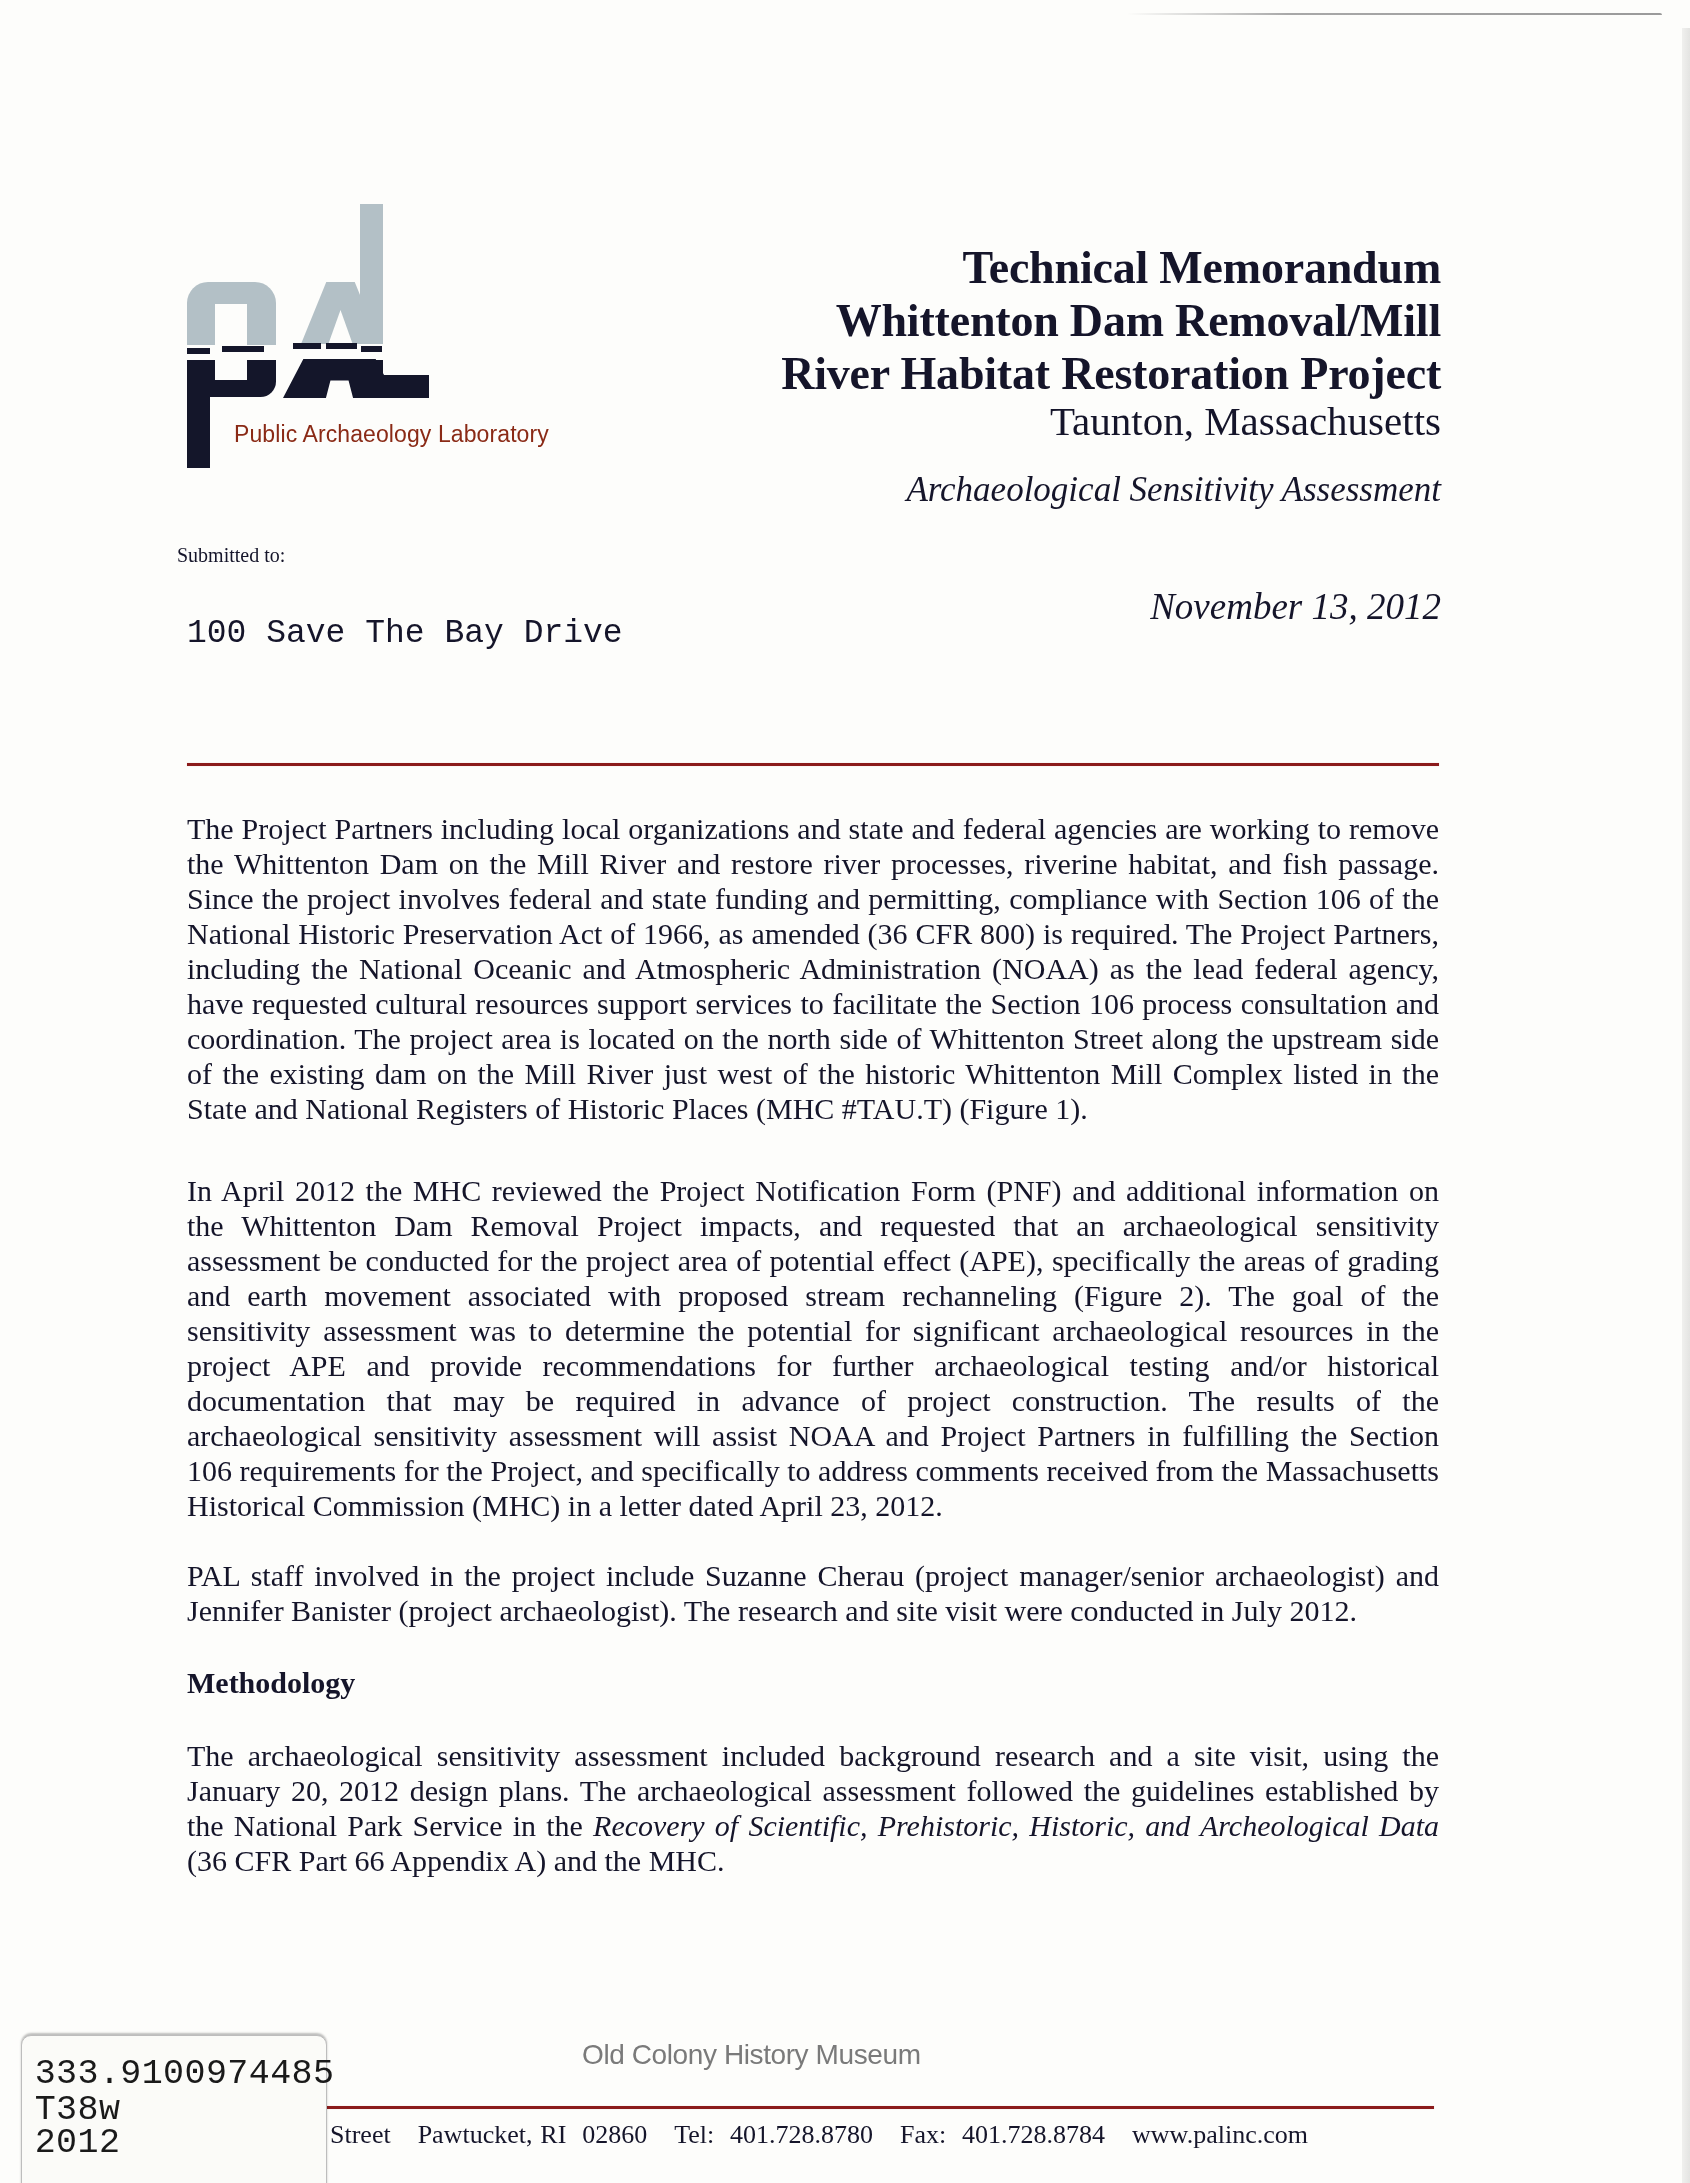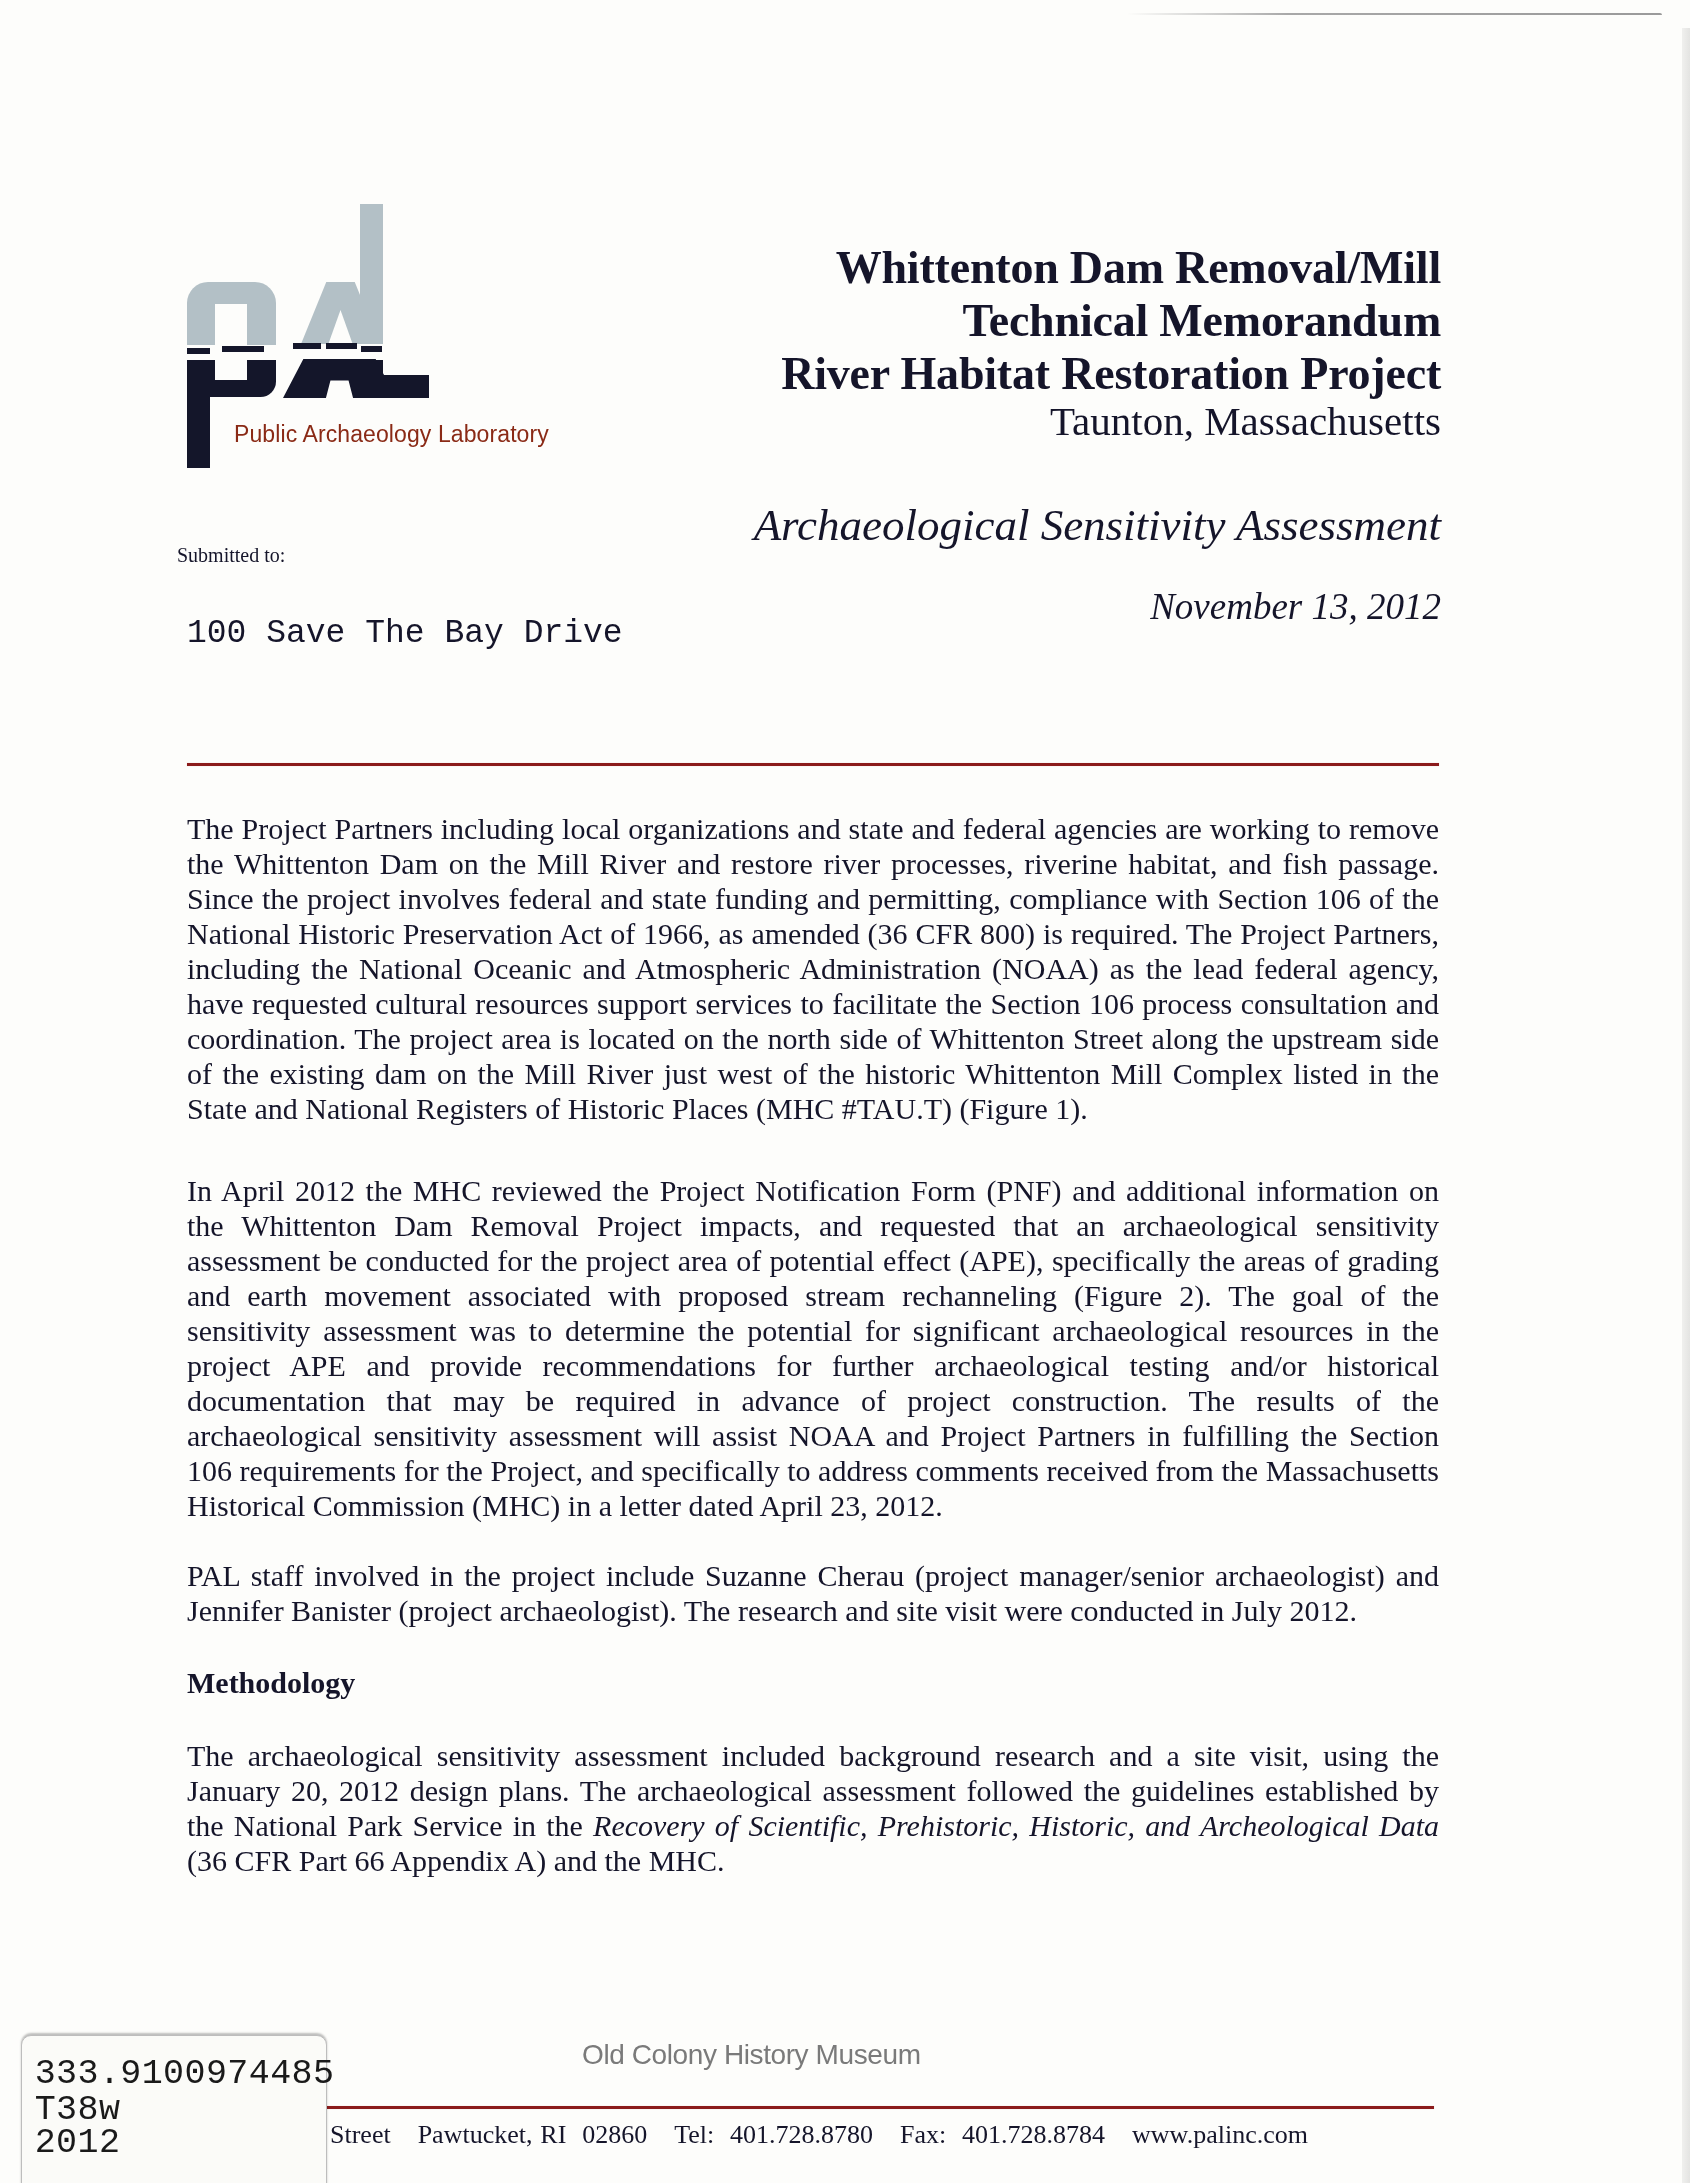--- a/index.html
+++ b/index.html
@@ -30,21 +30,21 @@
   }
 
   
   .title-block { position: absolute; right: 249px; top: 241px; text-align: right; }
   .title-line {
     font-weight: bold; font-size: 46px; line-height: 53px; margin: 0;
     letter-spacing: -0.2px; white-space: nowrap;
   }
   .subtitle-loc { font-size: 41px; line-height: 42px; margin: 0; white-space: nowrap; }
   .report-type {
-    position: absolute; right: 249px; top: 499px; font-style: italic; font-size: 45px; white-space: nowrap;
+    position: absolute; right: 249px; top: 470px; font-style: italic; font-size: 35px; white-space: nowrap;
   }
   .report-date {
     position: absolute; right: 249px; top: 585px; font-style: italic; font-size: 37px; white-space: nowrap;
   }
 
   
   .submitted-label { position: absolute; left: 177px; top: 544px; font-size: 20px; }
   .recipient { position: absolute; left: 187px; top: 614px; }
   .recipient .org { font-weight: bold; font-size: 32px; line-height: 39px; }
   .recipient .addr { font-size: 33px; line-height: 39px; font-family: Liberation Mono, monospace; }
@@ -113,22 +113,22 @@
   <div class="dark" style="left:0;top:156px;width:89px;height:37px;border-radius:0 0 15.5px 0;"></div>
   <div style="position:absolute;left:28px;top:156px;width:32px;height:20px;background:#fdfdfb;"></div>
   <div class="dark" style="left:96px;top:155px;width:113px;height:39px;clip-path:polygon(18% 0,82% 0,100% 100%,62% 100%,58% 55%,42% 55%,38% 100%,0 100%);"></div>
   <div class="dark" style="left:173px;top:156px;width:22.5px;height:37px;"></div>
   <div class="dark" style="left:173px;top:171px;width:69px;height:22.5px;"></div>
 
   <div class="tagline">Public Archaeology Laboratory</div>
 </div>
 
 <div class="title-block">
+  <p class="title-line">Technical Memorandum</p>
   <p class="title-line">Whittenton Dam Removal/Mill</p>
-  <p class="title-line">Technical Memorandum</p>
   <p class="title-line">River Habitat Restoration Project</p>
   <p class="subtitle-loc">Taunton, Massachusetts</p>
 </div>
 <div class="report-type">Archaeological Sensitivity Assessment</div>
 <div class="report-date">November 13, 2012</div>
 
 <div class="submitted-label">Submitted to:</div>
 <div class="recipient">
   <div class="addr">100 Save The Bay Drive</div>
 </div>

